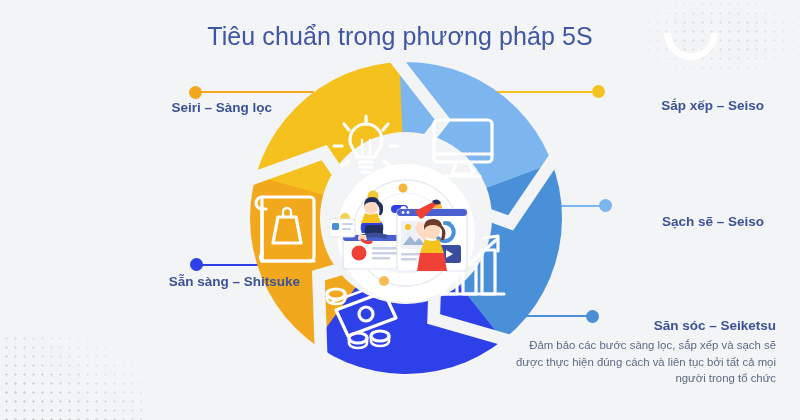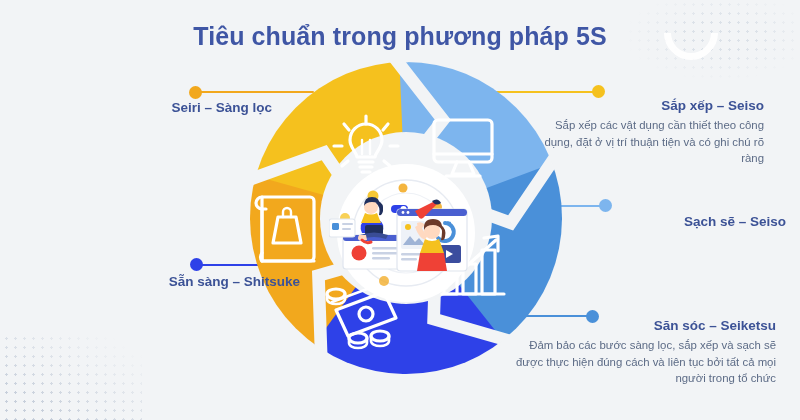--- a/index.html
+++ b/index.html
@@ -32,35 +32,35 @@
   .arcdeco{
     position:absolute;right:82px;top:6px;width:40px;height:40px;
     border:7px solid #ffffff;border-radius:50%;
     border-top-color:transparent;border-right-color:transparent;
     transform:rotate(-45deg);opacity:.95;
   }
 
   
   .title{
     position:absolute;left:0;right:0;top:22px;text-align:center;
-    font-size:25px;font-weight:bold;color:#3f56a5;letter-spacing:.1px;
+    font-size:25px;font-weight:normal;color:#3f56a5;letter-spacing:.1px;
   }
 
   
   .block{position:absolute;text-align:right;}
   .block .head{
     font-size:13.5px;font-weight:bold;color:#3c5296;margin-bottom:4px;
     white-space:nowrap;
   }
   .block .body{
     font-size:11.4px;line-height:16.5px;color:#5c6b86;
   }
   .b-seiri   {left:44px; top:100px; width:228px;}
   .b-seiton  {left:524px;top:98px;  width:240px;}
-  .b-seiso   {left:524px;top:214px; width:240px;margin-left:22px;}
+  .b-seiso   {left:524px;top:214px; width:240px;}
   .b-seiketsu{left:508px;top:318px; width:268px;}
   .b-shitsuke{left:62px; top:274px; width:238px;}
 
   
   .conn{position:absolute;pointer-events:none;}
   .cline{position:absolute;height:2px;border-radius:1px;}
   .cdot{position:absolute;width:13px;height:13px;border-radius:50%;}
 
   
   #ring{position:absolute;left:246px;top:58px;width:320px;height:320px;}
@@ -286,21 +286,20 @@
       <path d="M96,77 q-6,-2 -10,-13 l5,-3 q4,10 8,11 Z" fill="#ffd9c0"></path>
     </g>
   </svg>
 
   <div class="block b-seiri nosel">
     <div class="head">Seiri – Sàng lọc</div>
   </div>
 
   <div class="block b-seiton nosel">
     <div class="head">Sắp xếp – Seiso</div>
-    <div class="body">Sắp xếp các vật dụng cần thiết theo công dụng, đặt ở vị trí thuận tiện và có ghi chú rõ ràng</div>
   </div>
 
   <div class="block b-seiso nosel">
     <div class="head">Sạch sẽ – Seiso</div>
   </div>
 
   <div class="block b-seiketsu nosel">
     <div class="head">Săn sóc – Seiketsu</div>
     <div class="body">Đảm bảo các bước sàng lọc, sắp xếp và sạch sẽ được thực hiện đúng cách và liên tục bởi tất cả mọi người trong tổ chức</div>
   </div>

